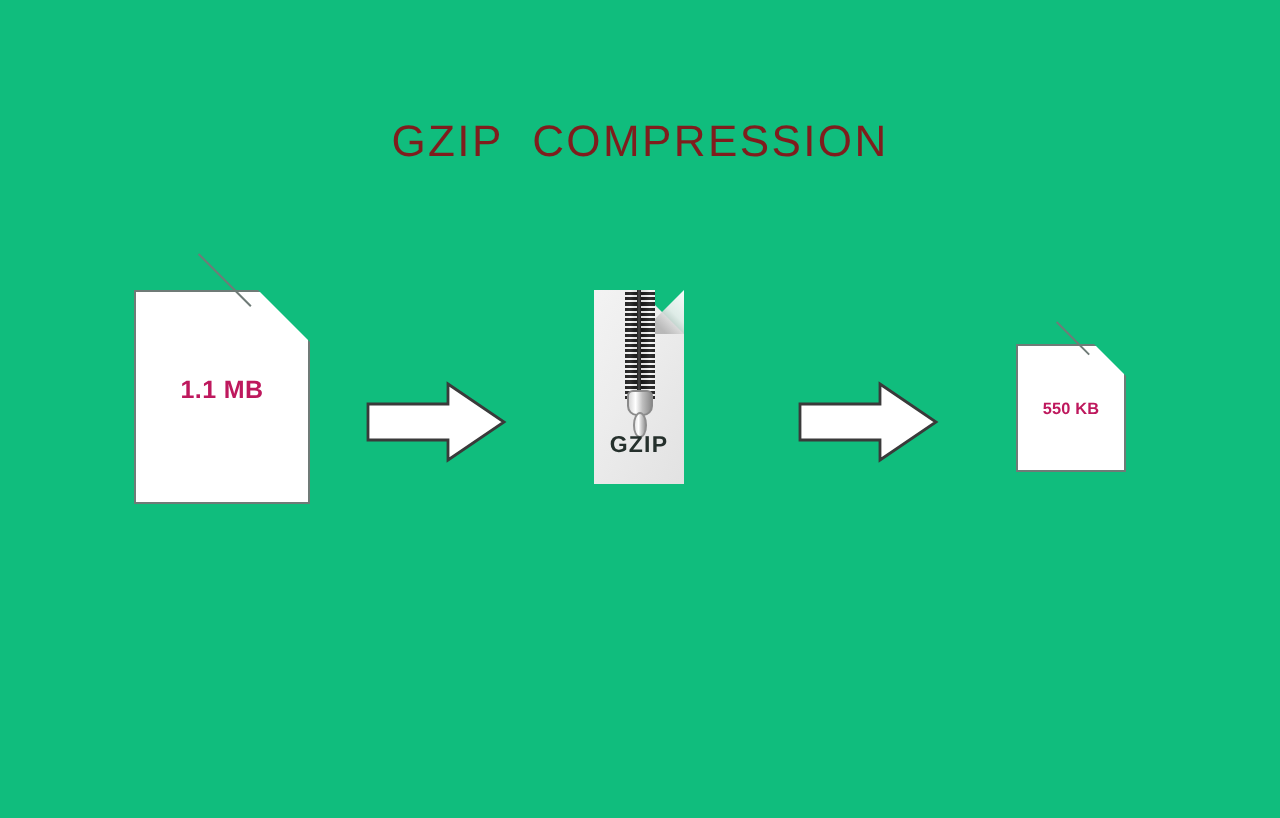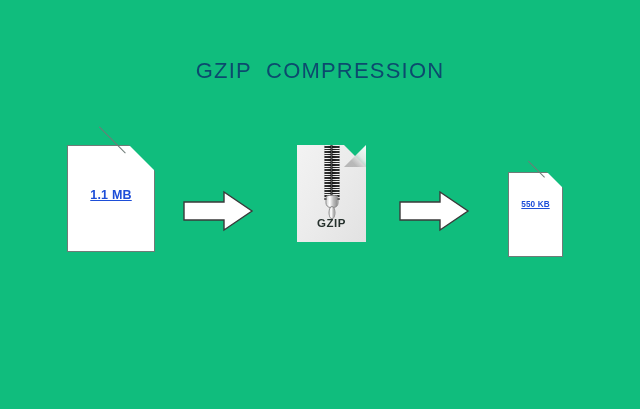--- a/index.html
+++ b/index.html
@@ -21,21 +21,21 @@
 
   
   #title {
     position: absolute;
     left: 0;
     top: 58px;
     width: 640px;
     text-align: center;
     font-size: 22px;
     letter-spacing: 1.2px;
-    color: #0c4a6e;
+    color: #7f1d1d;
     font-weight: 400;
     white-space: pre;
   }
 
   
   .node { position: absolute; }
 
   
   .doc {
     position: relative;
@@ -55,53 +55,52 @@
   .doc .fold-edge {
     position: absolute;
     background: #6f7b77;
     transform-origin: 0 0;
   }
   .doc .doc-label {
     position: absolute;
     left: 0;
     width: 100%;
     text-align: center;
-    color: #1d4ed8;
+    color: #be185d;
     font-weight: bold;
     white-space: pre;
-    text-decoration: underline;
   }
 
   
   #server-doc { width: 88px; height: 107px; }
   #server-doc .fold-cut { border-width: 0 26px 26px 0; }
   #server-doc .fold-edge { top: -1px; right: -1px; width: 37px; height: 1.4px; transform: rotate(45deg) translate(-26px, 0); }
   #server-doc .doc-label { top: 42px; font-size: 12.5px; letter-spacing: .2px; }
 
   
-  #browser-doc { width: 55px; height: 85px; padding-left: 24px; }
+  #browser-doc { width: 55px; height: 64px; padding-left: 24px; }
   #browser-doc .fold-cut { border-width: 0 16px 16px 0; }
   #browser-doc .fold-edge { top: -1px; right: -1px; width: 23px; height: 1.3px; transform: rotate(45deg) translate(-16px, 0); }
   #browser-doc .doc-label { top: 27px; font-size: 8.2px; letter-spacing: .1px; }
 
   
   .caption {
     position: absolute;
     left: 50%;
     transform: translateX(-50%);
     font-size: 19px;
     color: #17281f;
     white-space: pre;
   }
 
   
   #gzip-node { left: 297px; top: 145px; }
   #gzip-doc {
     position: relative;
-    width: 69px;
+    width: 45px;
     height: 97px;
     background: linear-gradient(120deg, #f3f3f3 0%, #ececec 45%, #e2e2e2 100%);
     box-sizing: border-box;
   }
   #gzip-doc .curl-cut {
     position: absolute;
     top: 0;
     right: 0;
     width: 0;
     height: 0;

